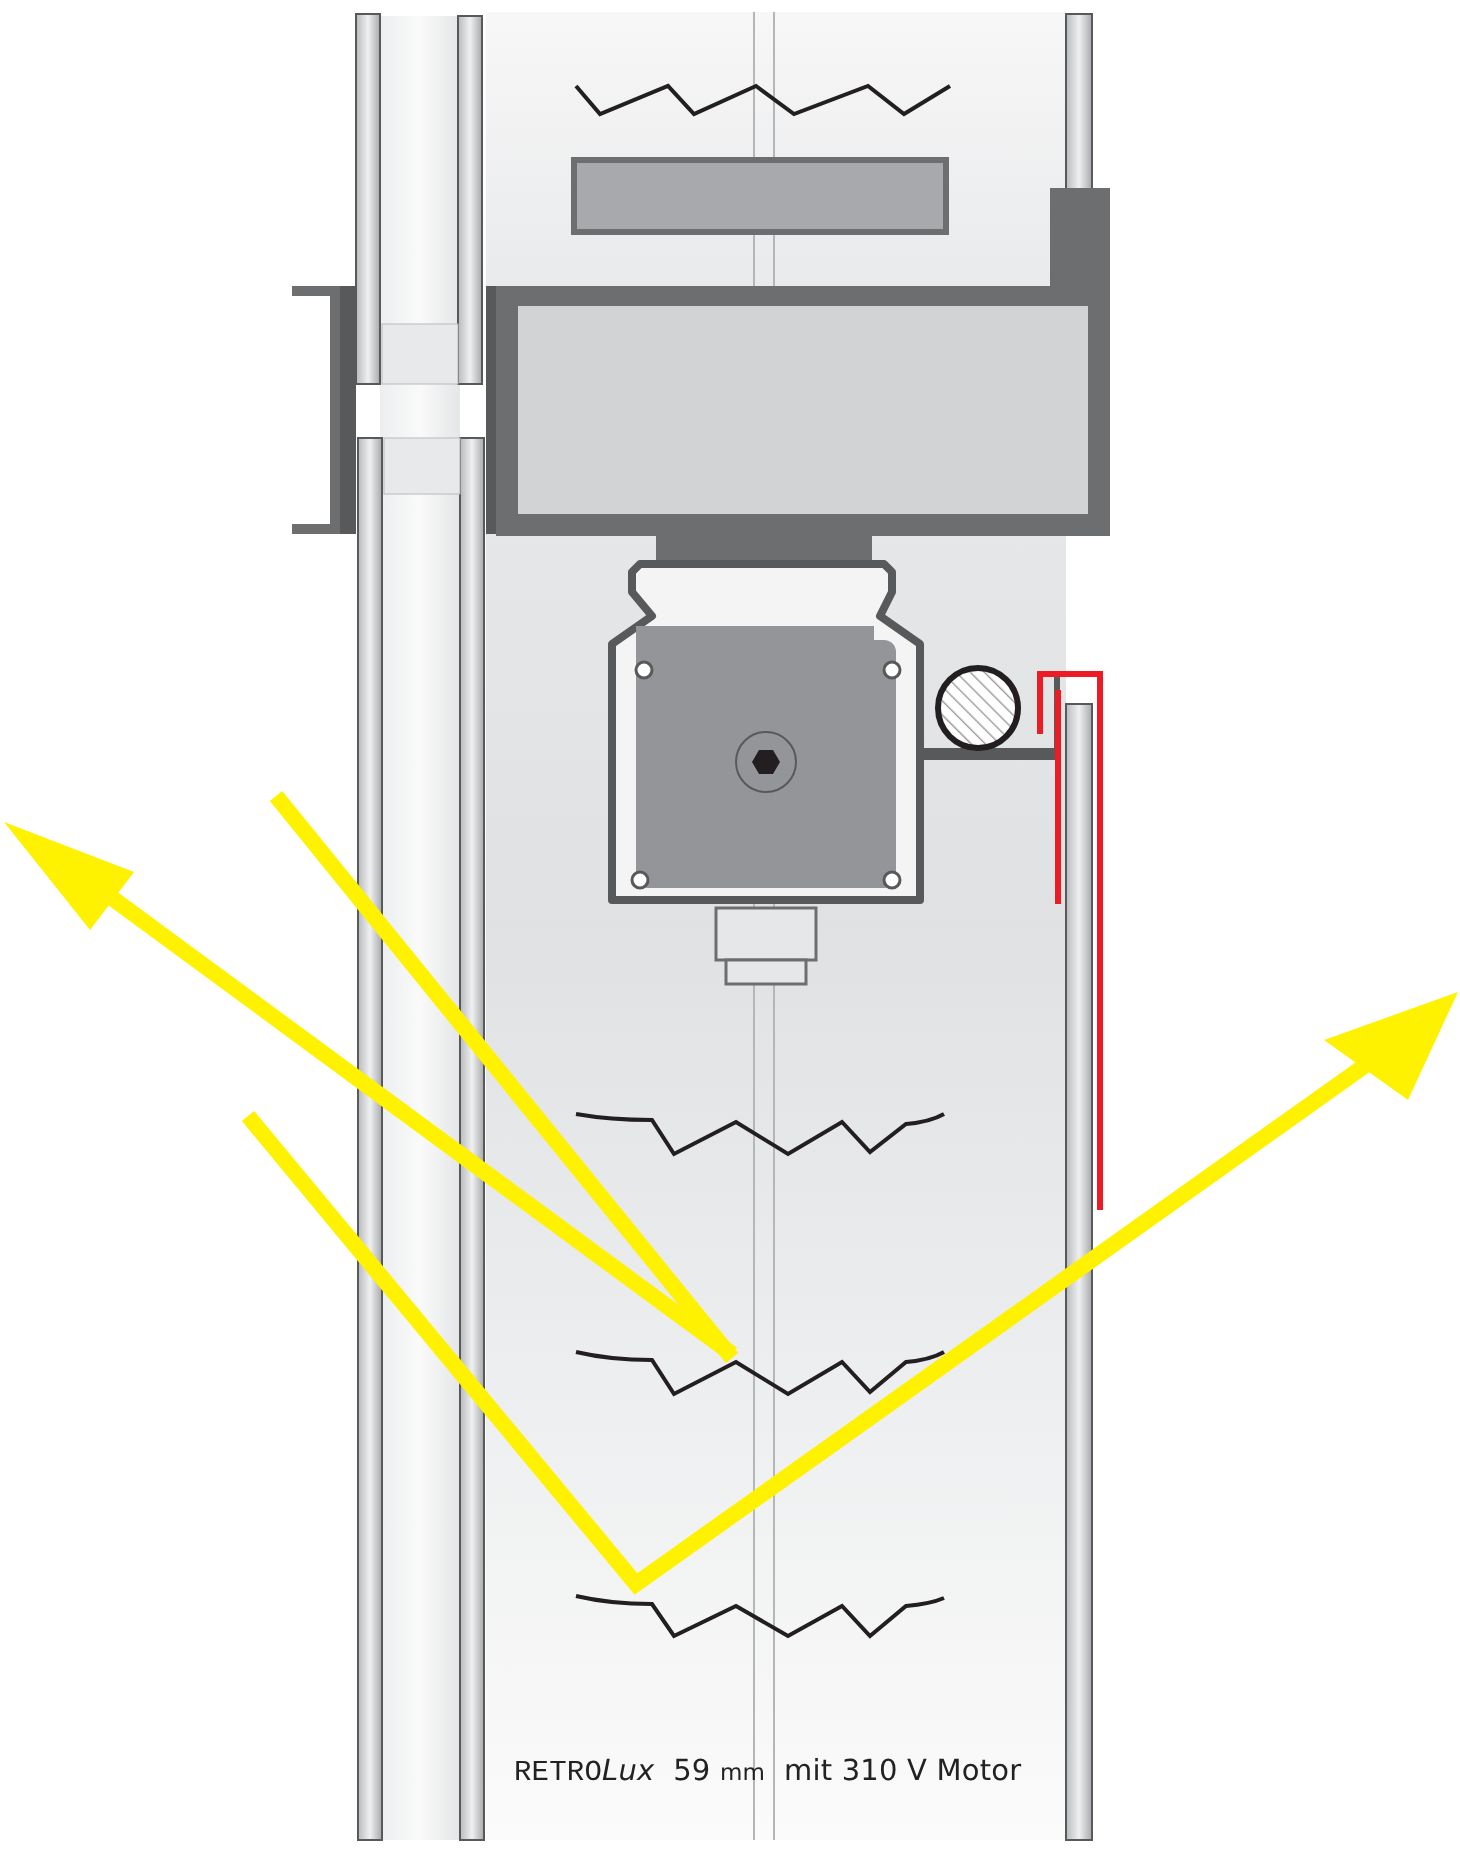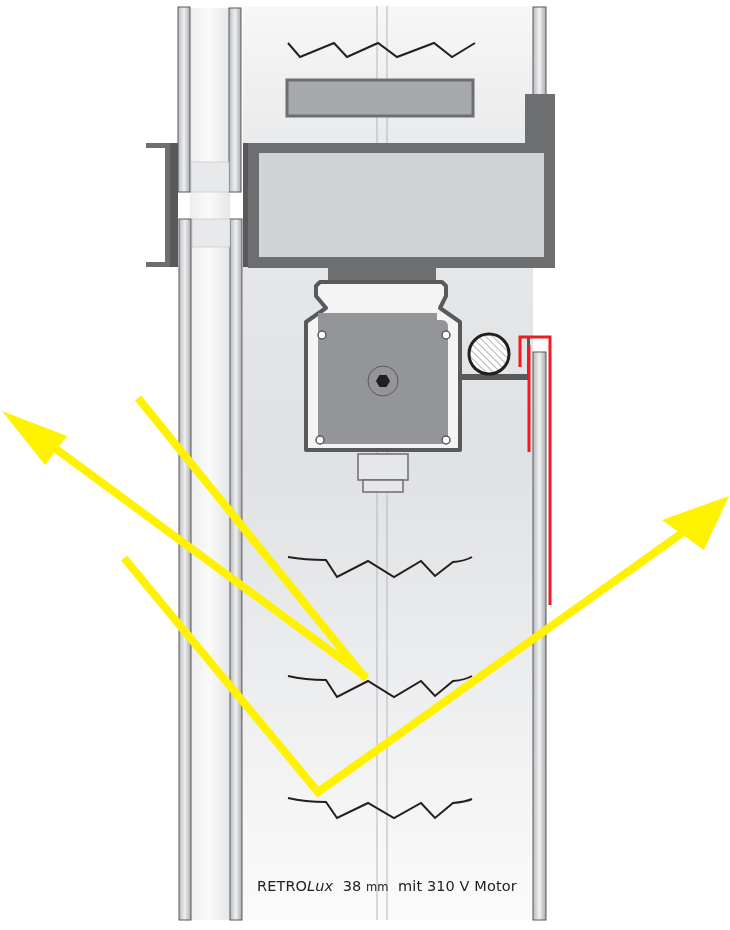--- a/index.html
+++ b/index.html
@@ -1,19 +1,19 @@
 <!DOCTYPE html>
 <html><head>
 <meta charset="utf-8">
 <style>
   html, body { margin: 0; padding: 0; background: #ffffff; }
   body { width: 730px; height: 930px; position: relative; overflow: hidden; font-family: "DejaVu Sans", sans-serif; }
   #diagram { position: absolute; left: 0; top: 0; }
   .caption { position: absolute; left: 257px; top: 878px; font-size: 14.5px; color: #222; white-space: nowrap; letter-spacing: 0.1px; }
-  .caption .brand { font-weight: normal; }
+  .caption .brand { font-weight: normal; font-family: Liberation Mono, monospace; }
   .caption .brand-italic { font-style: italic; }
   .caption .unit { font-size: 11.5px; }
 </style>
 </head>
 <body>
 
 <svg id="diagram" width="730" height="930" viewBox="0 0 730 930" xmlns="http://www.w3.org/2000/svg">
   <defs>
     <linearGradient id="bgGrad" x1="0" y1="0" x2="0" y2="1">
       <stop offset="0" stop-color="#f7f7f8"></stop>
@@ -100,16 +100,16 @@
     <line x1="138" y1="398" x2="366" y2="679"></line>
     <line x1="366" y1="677" x2="56" y2="449"></line>
     <polyline points="124,558 318,792 692,526"></polyline>
   </g>
   <polygon points="2,411 67,436 45,465" fill="#fff200"></polygon>
   <polygon points="729,496 704,550 662,520" fill="#fff200"></polygon>
 </svg>
 
 <div class="caption">
   <span class="brand">RETRO</span><span class="brand-italic">Lux</span>
-  &nbsp;<span>38</span>
+  &nbsp;<span>59</span>
   <span class="unit">mm</span>
   &nbsp;<span>mit 310 V Motor</span>
 </div>
 
 </body></html>

